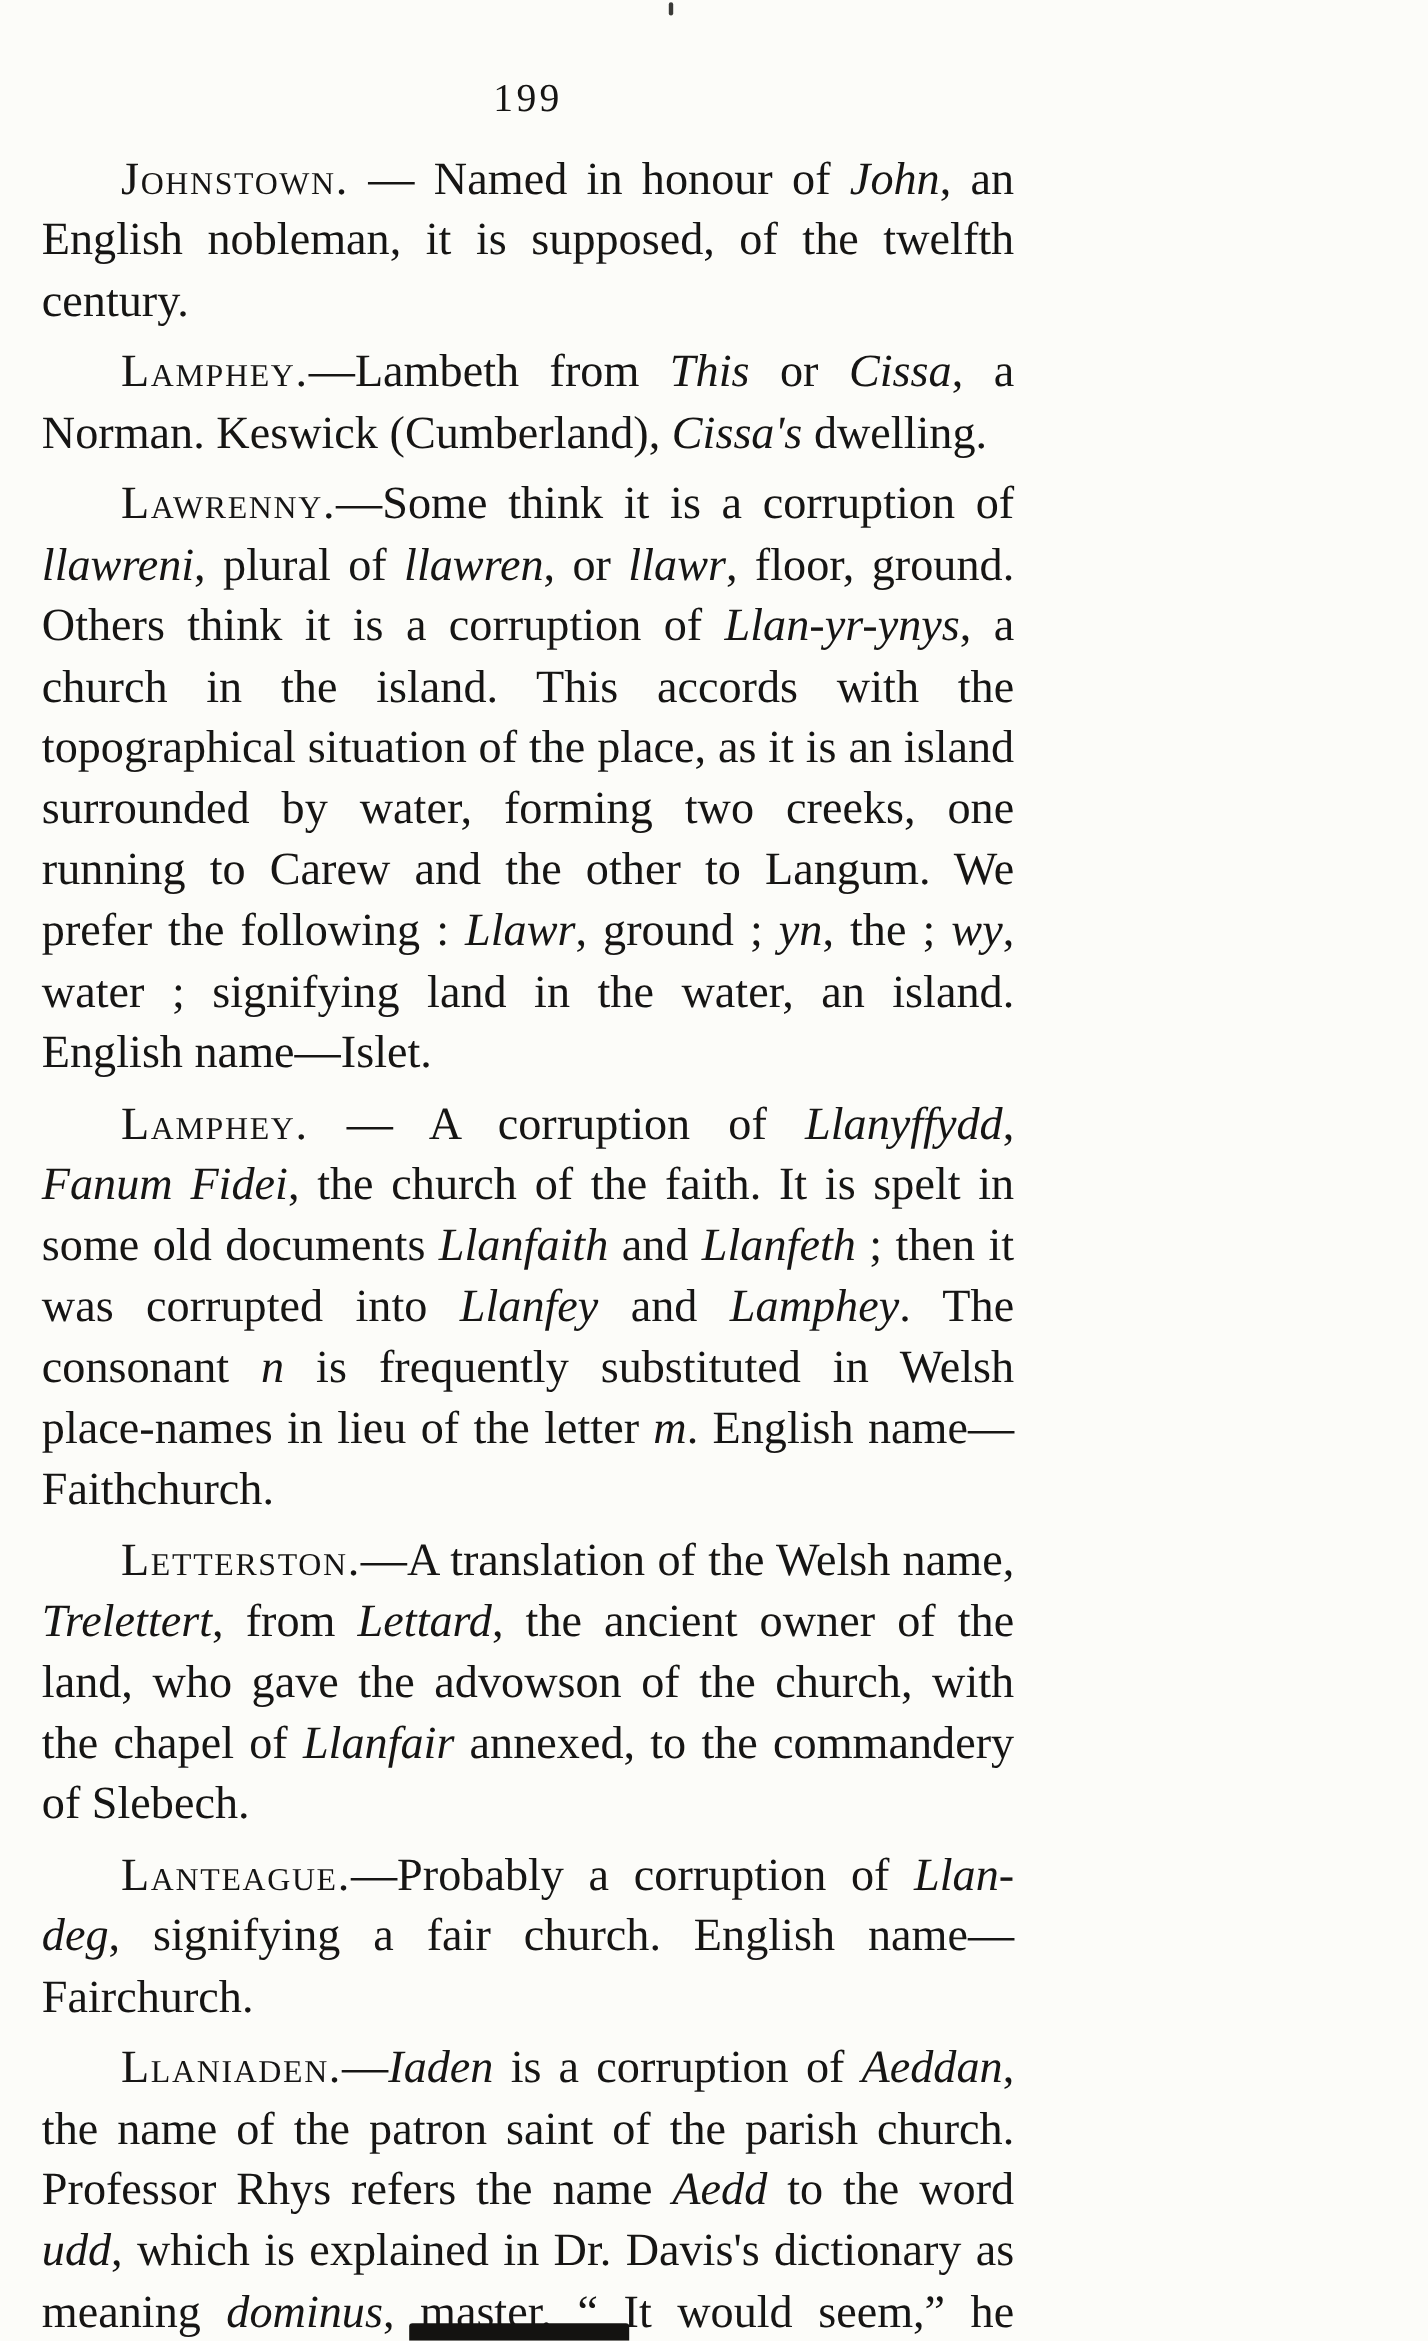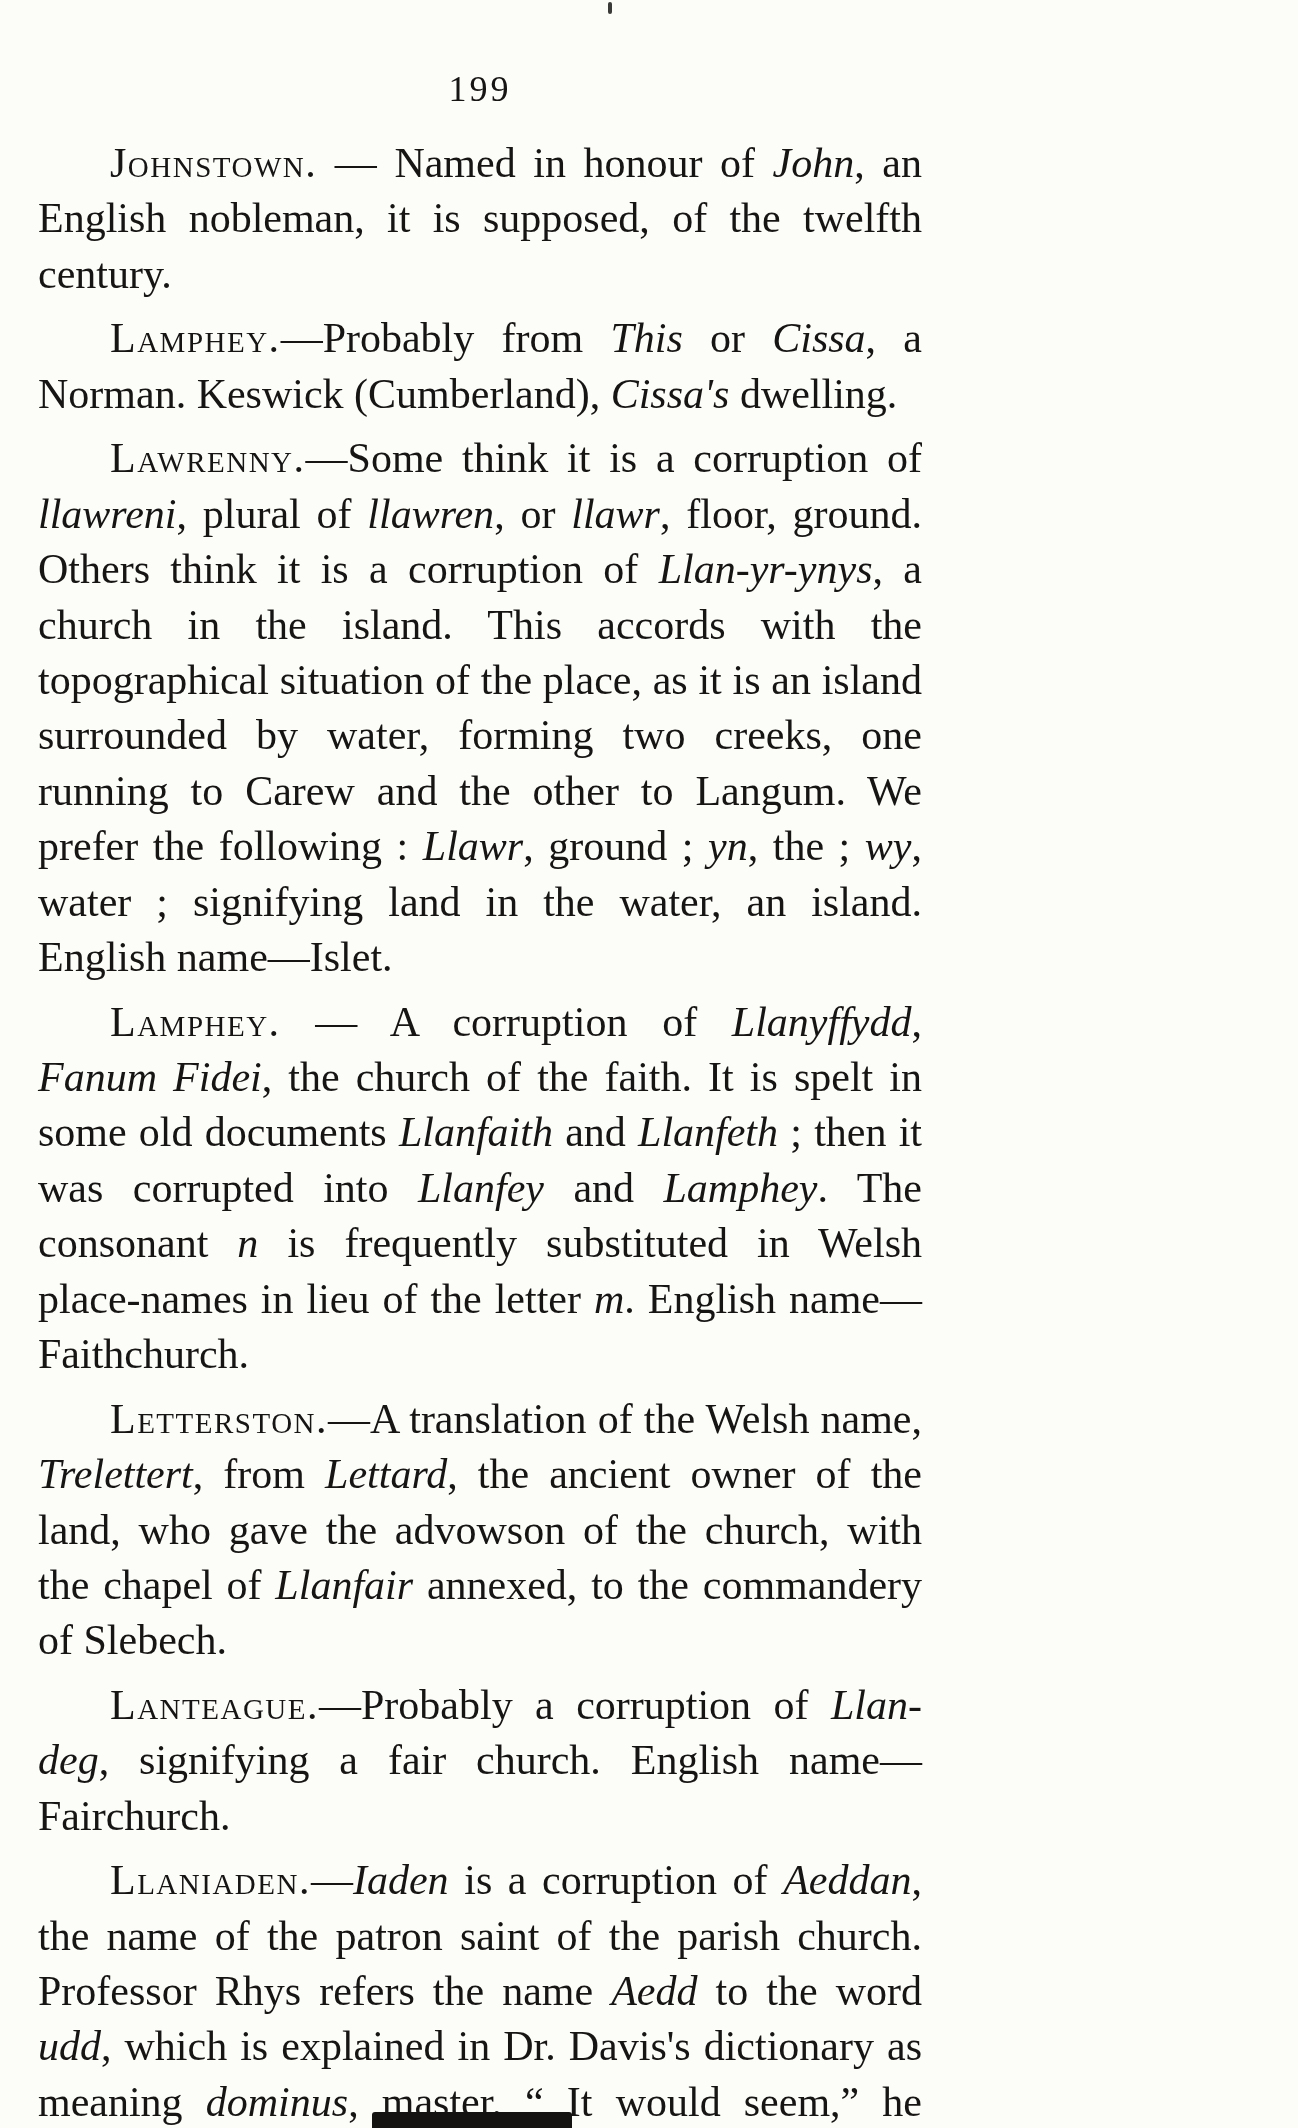--- a/index.html
+++ b/index.html
@@ -65,21 +65,21 @@
     border-radius: 3px 3px 0 0;
   }
 </style>
 </head>
 <body style="background: rgb(252, 252, 249); color: rgb(22, 21, 20);">
 
 <div class="page">
   <div class="page-number">199</div>
   <div class="text-block" id="text-block">
       <p class="entry"><span class="sc">Johnstown.</span><span> — Named in honour of </span><span class="it">John</span><span>, an English nobleman, it is supposed, of the twelfth century.</span></p>
-      <p class="entry"><span class="sc">Lamphey.</span><span>—Probably from </span><span class="it">This</span><span> or </span><span class="it">Cissa</span><span>, a Norman. Keswick (Cumberland), </span><span class="it">Cissa's</span><span> dwelling.</span></p>
+      <p class="entry"><span class="sc">Lamphey.</span><span>—Lambeth from </span><span class="it">This</span><span> or </span><span class="it">Cissa</span><span>, a Norman. Keswick (Cumberland), </span><span class="it">Cissa's</span><span> dwelling.</span></p>
       <p class="entry"><span class="sc">Lawrenny.</span><span>—Some think it is a corruption of </span><span class="it">llawreni</span><span>, plural of </span><span class="it">llawren</span><span>, or </span><span class="it">llawr</span><span>, floor, ground.  Others think it is a corruption of </span><span class="it">Llan-yr-ynys</span><span>, a church in the island.  This accords with the topographical situation of the place, as it is an island surrounded by water, forming two creeks, one running to Carew and the other to Langum.  We prefer the following : </span><span class="it">Llawr</span><span>, ground ; </span><span class="it">yn</span><span>, the ; </span><span class="it">wy</span><span>, water ; signifying land in the water, an island.  English name—Islet.</span></p>
       <p class="entry"><span class="sc">Lamphey.</span><span> — A corruption of </span><span class="it">Llanyffydd</span><span>, </span><span class="it">Fanum Fidei</span><span>, the church of the faith.  It is spelt in some old documents </span><span class="it">Llanfaith</span><span> and </span><span class="it">Llanfeth</span><span> ; then it was corrupted into </span><span class="it">Llanfey</span><span> and </span><span class="it">Lamphey</span><span>.  The consonant </span><span class="it">n</span><span> is frequently substituted in Welsh place-names in lieu of the letter </span><span class="it">m</span><span>.  English name—Faithchurch.</span></p>
       <p class="entry"><span class="sc">Letterston.</span><span>—A translation of the Welsh name, </span><span class="it">Trelettert</span><span>, from </span><span class="it">Lettard</span><span>, the ancient owner of the land, who gave the advowson of the church, with the chapel of </span><span class="it">Llanfair</span><span> annexed, to the commandery of Slebech.</span></p>
       <p class="entry"><span class="sc">Lanteague.</span><span>—Probably a corruption of </span><span class="it">Llan-deg</span><span>, signifying a fair church.  English name—Fairchurch.</span></p>
       <p class="entry"><span class="sc">Llaniaden.</span><span>—</span><span class="it">Iaden</span><span> is a corruption of </span><span class="it">Aeddan</span><span>, the name of the patron saint of the parish church.  Professor Rhys refers the name </span><span class="it">Aedd</span><span> to the word </span><span class="it">udd</span><span>, which is explained in Dr. Davis's dictionary as meaning </span><span class="it">dominus</span><span>, master.  “ It would seem,” he says, “ to be</span></p>
     </div>
 </div>
 
 <span class="speck"></span>
 <div class="scan-edge"></div>

